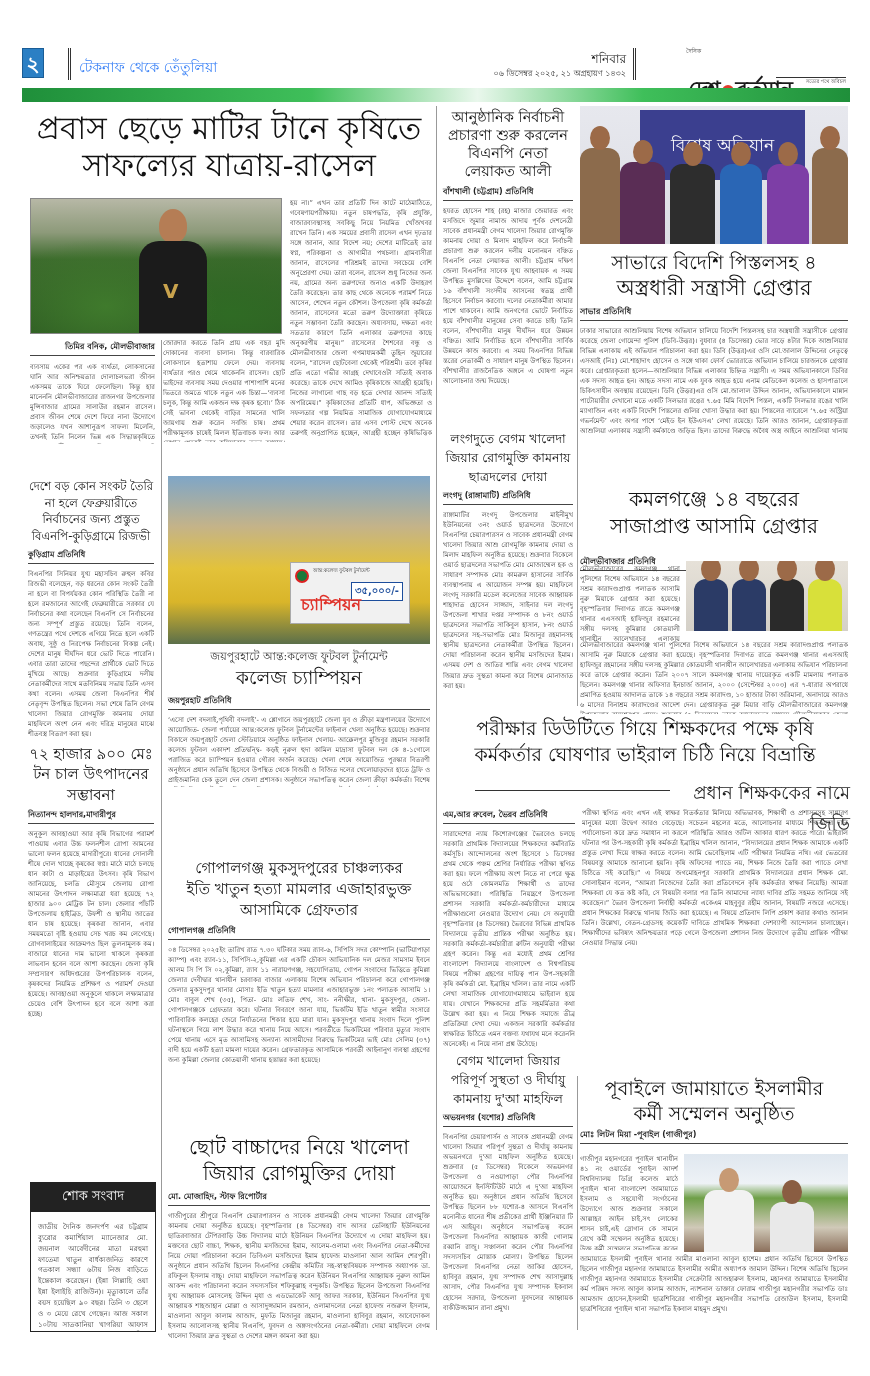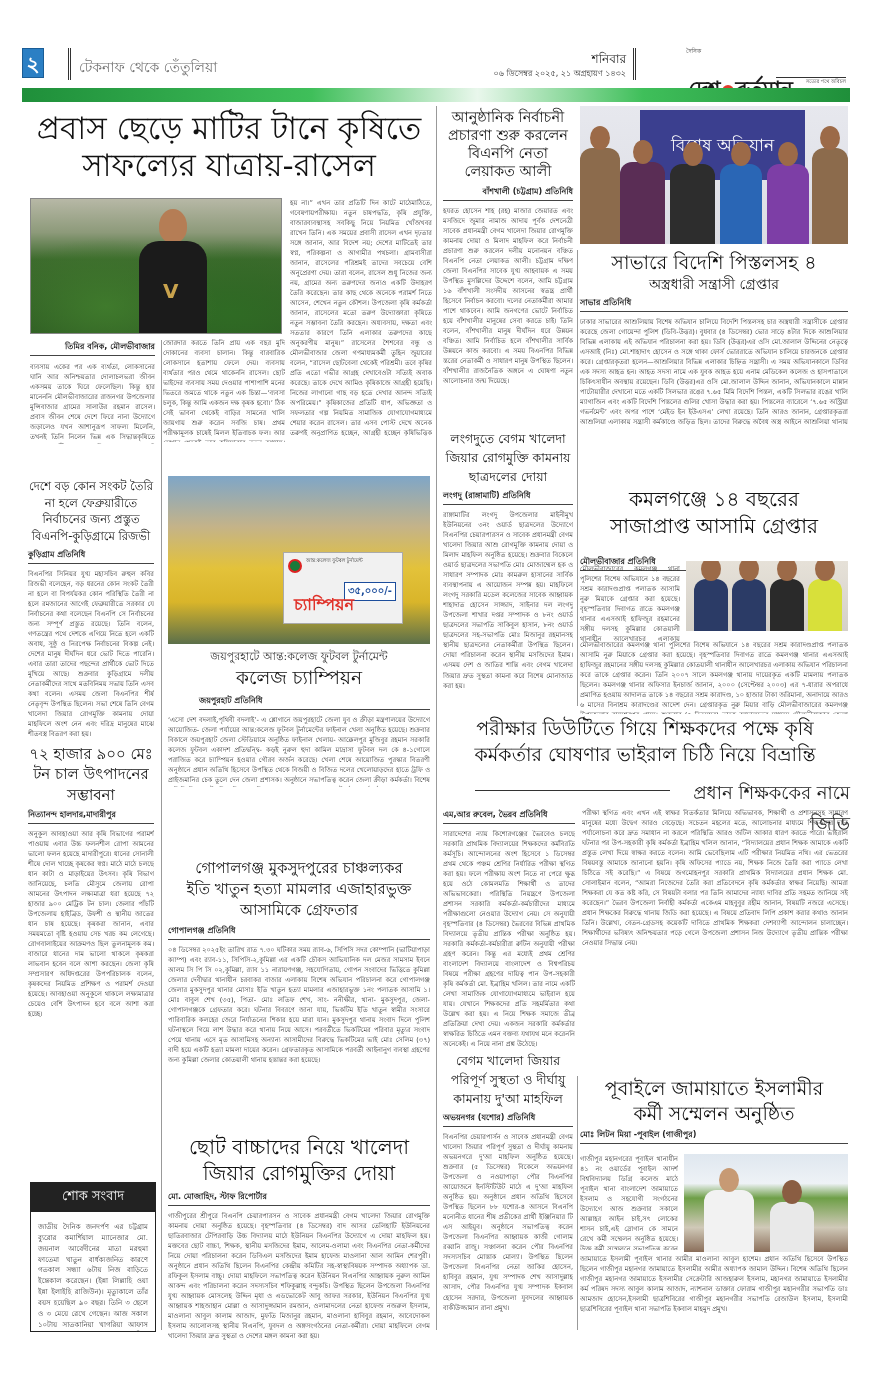--- a/index.html
+++ b/index.html
@@ -6,21 +6,21 @@
   html, body { width: 870px; height: 1376px; background: #ffffff; overflow: hidden; }
   body { font-family: "DejaVu Sans", sans-serif; color: #111; position: relative; }
 
   .page { position: absolute; left: 0; top: 0; width: 870px; height: 1376px; }
 
   
   .hdr { position: absolute; left: 22px; top: 46px; width: 826px; height: 40px; }
   .pgno { position: absolute; left: 0; top: 2px; width: 22px; height: 30px; background: #2b7fc4; color: #fff;
           font-size: 20px; font-weight: bold; text-align: center; line-height: 30px; border: 1px solid #1a5d96; }
   .vbar { position: absolute; top: 2px; width: 3px; height: 32px; border-left: 1px solid #333; border-right: 1px solid #333; }
-  .section-name { position: absolute; left: 57px; top: 10px; font-size: 14px; color: #737373; }
+  .section-name { position: absolute; left: 57px; top: 10px; font-size: 14px; color: #3b82f6; }
   .dayname { position: absolute; right: 222px; top: 4px; font-size: 12px; color: #222; }
   .datestr { position: absolute; right: 222px; top: 21px; font-size: 8px; color: #333; }
   .logo { position: absolute; right: 2px; top: 0px; width: 160px; height: 38px; }
   .logo .small { position: absolute; left: 0; top: 0; font-size: 6px; color: #555; }
   .logo .name { position: absolute; left: 2px; top: 6px; font-size: 22px; font-weight: bold; color: #1a1a1a; letter-spacing: -1px; font-family: "DejaVu Serif", serif; margin-top: 20px; }
   .logo .dot { display: inline-block; width: 12px; height: 12px; background: #e23b2c; border-radius: 50%; vertical-align: middle; margin: 0 2px; }
   .logo .tag { position: absolute; right: 0; top: 31px; font-size: 5px; color: #444; border-top: 1px solid #333; padding-left: 30px; }
   .greenbar { position: absolute; left: 22px; top: 88px; width: 828px; height: 14px;
               background: linear-gradient(90deg, #1f8f3a 0%, #3fbf5a 35%, #e9f7ec 55%, #3fbf5a 75%, #1f8f3a 100%); }
 
@@ -41,21 +41,21 @@
   .ph-man .head-c { position:absolute; left: 38px; top: 0; width: 28px; height: 34px; background:#b57d55; border-radius: 50% 50% 45% 45%; }
   .ph-man .torso { position:absolute; left: 18px; top: 32px; width: 68px; height: 110px; background:#1b1b1b; border-radius: 20px 20px 4px 4px; }
   .ph-man .logo-v { position:absolute; left: 42px; top: 70px; color:#c9a34d; font-size: 20px; font-weight:bold; }
 
   .ph-arrest { background: linear-gradient(180deg, #e7e8ee 0%, #dcdde4 100%); }
   .banner { position:absolute; left: 60px; top: 4px; width: 165px; height: 70px; background: #3b3f8f; color:#fff; font-size: 17px; text-align:center; line-height: 70px; }
   .person { position:absolute; bottom: 0; border-radius: 12px 12px 0 0; }
   .person .f { position:absolute; left: 50%; transform: translateX(-50%); top: -22px; width: 20px; height: 24px; background:#9c6a48; border-radius: 50%; }
 
   .ph-football { background: linear-gradient(180deg, #7fa6c7 0%, #c4b389 30%, #e3c23a 55%, #d9b52a 75%, #5b6f4a 100%); }
-  .cheque { position:absolute; right: 27px; bottom: 20px; width: 120px; height: 72px; background:#f1f1f1; border: 1px solid #aaa; }
+  .cheque { position:absolute; right: 20px; bottom: 20px; width: 120px; height: 62px; background:#f1f1f1; border: 1px solid #aaa; }
   .cheque .ttl { position:absolute; left: 10px; bottom: 4px; color: #e0322a; font-size: 16px; font-weight: bold; }
   .cheque .amt { position:absolute; right: 6px; bottom: 22px; color: #1c4d9c; font-size: 10px; font-weight:bold; border:1px solid #1c4d9c; padding: 0 3px; background:#fff; }
   .cheque .hd { position:absolute; left: 22px; top: 4px; font-size: 5px; color:#333; }
   .cheque .logo-c { position:absolute; left: 4px; top: 6px; width: 14px; height: 14px; border-radius:50%; background:#1a7a3a; border:2px solid #d22; }
 
   .ph-police { background: linear-gradient(180deg, #e6e1d8 0%, #d4d0c8 100%); }
   .ph-rally { background: linear-gradient(180deg, #dfe7ef 0%, #eef2f6 30%, #6e9f47 45%, #d0c9b8 75%, #8b6f5b 100%); }
 
   .obit { position:absolute; border: 1.5px solid #222; }
   .obit .ohd { background:#222; color:#fff; text-align:center; font-size: 13px; padding: 3px 0 5px; }
@@ -97,21 +97,21 @@
   </div>
   <div class="blk body" style="left:290px; top:198px; width:142px; height:238px; overflow:hidden;">হয় না।” এখন তার প্রতিটি দিন কাটে মাঠেমাঠিতে, গবেষণায়পরীক্ষায়। নতুন চাষপদ্ধতি, কৃষি প্রযুক্তি, বাজারব্যবস্থাসহ সবকিছু নিয়ে নিয়মিত খোঁজখবর রাখেন তিনি। এক সময়ের প্রবাসী রাসেল এখন দৃঢ়তার সঙ্গে জানান, আর বিদেশ নয়; দেশের মাটিতেই তার স্বপ্ন, পরিকল্পনা ও আগামীর পথচলা। গ্রামবাসীরা জানান, রাসেলের পরিশ্রমই তাদের সবচেয়ে বেশি অনুপ্রেরণা দেয়। তারা বলেন, রাসেল শুধু নিজের জন্য নয়, গ্রামের অন্য তরুণদের জন্যও একটি উদাহরণ তৈরি করেছেন। তার কাছ থেকে অনেকে পরামর্শ নিতে আসেন, শেখেন নতুন কৌশল। উপজেলা কৃষি কর্মকর্তা জানান, রাসেলের মতো তরুণ উদ্যোক্তারা কৃষিতে নতুন সম্ভাবনা তৈরি করছেন। অধ্যবসায়, দক্ষতা এবং সততার কারণে তিনি এলাকার তরুণদের কাছে অনুকরণীয় মানুষ।” রাসেলের শৈশবের বন্ধু ও মৌলভীবাজার জেলা গণমাধ্যমকর্মী তুহিন জুয়ারের বলেন, “রাসেল ছোটবেলা থেকেই পরিশ্রমী। তবে কৃষির প্রতি এতো গভীর আগ্রহ দেখাবেওটা সত্যিই অবাক করেছে। তাকে দেখে আমিও কৃষিকাজে আগ্রহী হয়েছি। নিজের লাগানো গাছ বড় হতে দেখার আনন্দ সত্যিই অপরিমেয়।” কৃষিকাজের প্রতিটি ধাপ, অভিজ্ঞতা ও সফলতার গল্প নিয়মিত সামাজিক যোগাযোগমাধ্যমে শেয়ার করেন রাসেল। তার এসব পোস্ট দেখে অনেক তরুণই অনুপ্রাণিত হচ্ছেন, আগ্রহী হচ্ছেন কৃষিভিত্তিক উদ্যোক্তা হতে। উদ্যোক্তা হিসেবে আরও দক্ষ ও সুসংগঠিত হতে প্রতিদিন নতুন জ্ঞান অর্জন করছেন তিনি। স্বপ্ন দেখছেন কৃষিনির্ভর টেকসই ভবিষ্যতের, যেখানে একজন নিবেদিতপ্রাণ কৃষক হিসেবে নিজের অবস্থান আরও শক্ত করতে চান। মাটির সঙ্গে মানুষের সম্পর্ক যুগ যুগ ধরে অবিচ্ছেদ্য। সেই সম্পর্ক থেকে শক্তি খুঁজে পেয়েছেন সাফল্যের রহমান রাসেল। একসময়ের প্রবাসী আজ হয়ে উঠেছেন গ্রামবাংলার উদীয়মান কৃষি উদ্যোক্তাদের সফলতা যিনি অনুপ্রাণিত করছেন আরও অসংখ্য তরুণকে।</div>
   <div class="blk" style="left:30px; top:340px; width:125px;text-align:right;">
     <div class="byline">তিমির বনিক, মৌলভীবাজার</div>
   </div>
   <div class="blk body" style="left:30px; top:362px; width:125px; height:82px; overflow:hidden;">ব্যবসায় একের পর এক ব্যর্থতা, লোকসানের ঘানি আর অনিশ্চয়তার দোলাচলভরা জীবন একসময় তাকে ঘিরে ফেলেছিল। কিন্তু হার মানেননি মৌলভীবাজারের রাজনগর উপজেলার মুন্সিবাজার গ্রামের সালাউর রহমান রাসেল। প্রবাস জীবন শেষে দেশে ফিরে নানা উদ্যোগে জড়ালেও যখন আশানুরূপ সাফল্য মিলেনি, তখনই তিনি নিলেন ভিন্ন এক সিদ্ধান্তকৃষিতে ফেরেন মাটির কাছে, কৃষির পথে। আর এই সিদ্ধান্তই বদলে দিল তার জীবনের গতিপথ। উপজেলার মুন্সিবাজার ইউনিয়নের বাসিন্দা রাসেল এই প্রবাস থেকে যুবক ২০১৯ সালে কাতার থেকে দেশে ফেরেন। দেশে ফিরে করোনা মহামারির কারণে আর বিদেশে যেতে পারেননি। জীবিকা ও অবস্থান</div>
   <div class="blk body" style="left:163px; top:338px; width:122px; height:104px; overflow:hidden;">জোরদার করতে তিনি প্রায় এক বছর মুদি দোকানের ব্যবসা চালান। কিন্তু বারবারিক লোকসানে হতাশায় ফেলে দেয়। ব্যবসায় ব্যর্থতার পরও থেমে থাকেননি রাসেল। ছোট ভাইদের ব্যবসায় সময় দেওয়ার পাশাপাশি মনের ভিতরে জমতে থাকে নতুন এক চিন্তা—‘ব্যবসা চলুক, কিন্তু আমি একজন দক্ষ কৃষক হবো।’ ঠিক সেই ভাবনা থেকেই বাড়ির সামনের খালি জায়গায় শুরু করেন সবজি চাষ। প্রথম পরীক্ষামূলক চাষেই মিলল ইতিবাচক ফল। আর সেখান থেকেই তার কৃষিযাত্রার নতুন অধ্যায়। রাসেল বলেন, “প্রবাসে ভালো আয় ছিল। দেশে এসে ব্যবসা করেও স্থিরতা পাইনি। তারপর কৃষির দিকে মন দিই। বুকে গোলাভরাই মাটিই আমার শক্তি, আমার ভবিষ্যৎ। তাই তরুণরা কৃষিকে পেশা হিসেবে নিক। এতে আত্মনির্ভর হওয়া যায়, ভুল</div>
 
   <div class="blk" style="left:443px; top:108px; width:130px;">
     <div class="head" style="font-size:14.5px; line-height:1.25;">আনুষ্ঠানিক নির্বাচনী প্রচারণা শুরু করলেন বিএনপি নেতা লেয়াকত আলী</div>
-    <div class="byline" style="margin-top:4px;text-align:right;">বাঁশখালী (চট্টগ্রাম) প্রতিনিধি</div>
+    <div class="byline" style="margin-top:4px;">বাঁশখালী (চট্টগ্রাম) প্রতিনিধি</div>
     <div class="body" style="height:262px; overflow:hidden;">হযরত হোসেন শাহ (রহ) মাজার জেয়ারত এবং মসজিদে জুমার নামাজ আদায় পূর্বক দেশনেত্রী সাবেক প্রধানমন্ত্রী বেগম খালেদা জিয়ার রোগমুক্তি কামনায় দোয়া ও মিলাদ মাহফিল করে নির্বাচনী প্রচারণা শুরু করলেন দলীয় মনোনয়ন বঞ্চিত বিএনপি নেতা লেয়াকত আলী। চট্টগ্রাম দক্ষিণ জেলা বিএনপির সাবেক যুগ্ম আহবায়ক এ সময় উপস্থিত মুসল্লিদের উদ্দেশে বলেন, আমি চট্টগ্রাম ১৬ বাঁশখালী সংসদীয় আসনের স্বতন্ত্র প্রার্থী হিসেবে নির্বাচন করবো। দলের নেতাকর্মীরা আমার পাশে থাকবেন। আমি জনগণের ভোটে নির্বাচিত হয়ে বাঁশখালীর মানুষের সেবা করতে চাই। তিনি বলেন, বাঁশখালীর মানুষ দীর্ঘদিন ধরে উন্নয়ন বঞ্চিত। আমি নির্বাচিত হলে বাঁশখালীর সার্বিক উন্নয়নে কাজ করবো। এ সময় বিএনপির বিভিন্ন স্তরের নেতাকর্মী ও সাধারণ মানুষ উপস্থিত ছিলেন। বাঁশখালীর রাজনৈতিক অঙ্গনে এ ঘোষণা নতুন আলোচনার জন্ম দিয়েছে।</div>
   </div>
 
   <div class="photo ph-arrest" style="left:580px; top:106px; width:268px; height:138px;">
     <div class="banner">বিশেষ অভিযান</div>
     <div class="person" style="left:0; width:40px; height:96px; background:#8c6b4c;">
         <div class="f"></div>
       </div>
     <div class="person" style="left:40px; width:45px; height:82px; background:#5a2d55;">
         <div class="f"></div>
@@ -124,21 +124,21 @@
       </div>
     <div class="person" style="left:187px; width:42px; height:80px; background:#7d3ea6;">
         <div class="f"></div>
       </div>
     <div class="person" style="left:232px; width:36px; height:96px; background:#8c6b4c;">
         <div class="f"></div>
       </div>
   </div>
   <div class="blk" style="left:580px; top:250px; width:268px;">
     <div class="head" style="font-size:19px; line-height:1.3;">সাভারে বিদেশি পিস্তলসহ ৪</div>
-    <div class="head" style="font-size:14px; line-height:1.3;">অস্ত্রধারী সন্ত্রাসী গ্রেপ্তার</div>
+    <div class="head" style="font-size:21px; line-height:1.3;">অস্ত্রধারী সন্ত্রাসী গ্রেপ্তার</div>
     <div class="byline" style="margin-top:3px;">সাভার প্রতিনিধি</div>
     <div class="body" style="height:110px; overflow:hidden;">ঢাকার সাভারের আশুলিয়ায় বিশেষ অভিযান চালিয়ে বিদেশি পিস্তলসহ চার অস্ত্রধারী সন্ত্রাসীকে গ্রেপ্তার করেছে জেলা গোয়েন্দা পুলিশ (ডিবি-উত্তর)। বুধবার (৪ ডিসেম্বর) ভোর সাড়ে ৪টার দিকে আশুলিয়ার বিভিন্ন এলাকায় এই অভিযান পরিচালনা করা হয়। ডিবি (উত্তর)এর ওসি মো.জালাল উদ্দিনের নেতৃত্বে এসআই (নিঃ) মো.শাহাদাৎ হোসেন ও সঙ্গে থাকা ফোর্স ভোররাতে অভিযান চালিয়ে চারজনকে গ্রেপ্তার করে। গ্রেপ্তারকৃতরা হলেন—আশুলিয়ার বিভিন্ন এলাকার চিহ্নিত সন্ত্রাসী। এ সময় অভিযানকালে ডিবির এক সদস্য আহত হন। আহত সদস্য নামে এক যুবক আহত হয়ে এনাম মেডিকেল কলেজ ও হাসপাতালে চিকিৎসাধীন অবস্থায় রয়েছেন। ডিবি (উত্তর)এর ওসি মো.জালাল উদ্দিন জানান, অভিযানকালে মান্নান পাটোয়ারীর দেখানো মতে একটি সিলভার রঙের ৭.৬৫ মিমি বিদেশি পিস্তল, একটি সিলভার রঙের খালি ম্যাগাজিন এবং একটি বিদেশি পিস্তলের গুলির খোসা উদ্ধার করা হয়। পিস্তলের ব্যারেলে ‘৭.৬৫ অস্ট্রিয়া গভর্নমেন্ট’ এবং অপর পাশে ‘মেইড ইন ইউএসএ’ লেখা রয়েছে। তিনি আরও জানান, গ্রেপ্তারকৃতরা আশুলিয়া এলাকায় সন্ত্রাসী কর্মকাণ্ডে জড়িত ছিল। তাদের বিরুদ্ধে অবৈধ অস্ত্র আইনে আশুলিয়া থানায় নিয়মিত মামলা দায়েরের প্রক্রিয়া চলছে।</div>
   </div>
 
   <div class="blk" style="left:28px; top:478px; width:126px;">
     <div class="head" style="font-size:11.5px; line-height:1.45;">দেশে বড় কোন সংকট তৈরি না হলে ফেব্রুয়ারীতে নির্বাচনের জন্য প্রস্তুত বিএনপি-কুড়িগ্রামে রিজভী</div>
     <div class="byline" style="margin-top:3px;">কুড়িগ্রাম প্রতিনিধি</div>
     <div class="body" style="height:190px; overflow:hidden;">বিএনপির সিনিয়র যুগ্ম মহাসচিব রুহুল কবির রিজভী বলেছেন, বড় ধরনের কোন সংকট তৈরী না হলে বা বিপর্যয়কর কোন পরিস্থিতি তৈরী না হলে রমজানের আগেই ফেব্রুয়ারীতে সরকার যে নির্বাচনের কথা বলেছেন বিএনপি সে নির্বাচনের জন্য সম্পূর্ণ প্রস্তুত রয়েছে। তিনি বলেন, গণতন্ত্রের পথে দেশকে এগিয়ে নিতে হলে একটি অবাধ, সুষ্ঠু ও নিরপেক্ষ নির্বাচনের বিকল্প নেই। দেশের মানুষ দীর্ঘদিন ধরে ভোট দিতে পারেনি। এবার তারা তাদের পছন্দের প্রার্থীকে ভোট দিতে মুখিয়ে আছে। শুক্রবার কুড়িগ্রামে দলীয় নেতাকর্মীদের সাথে মতবিনিময় সভায় তিনি এসব কথা বলেন। এসময় জেলা বিএনপির শীর্ষ নেতৃবৃন্দ উপস্থিত ছিলেন। সভা শেষে তিনি বেগম খালেদা জিয়ার রোগমুক্তি কামনায় দোয়া মাহফিলে অংশ নেন এবং দরিদ্র মানুষের মাঝে শীতবস্ত্র বিতরণ করা হয়।</div>
   </div>
 
@@ -146,21 +146,21 @@
     <div class="cheque">
       <div class="logo-c"></div>
       <div class="hd">আন্ত:কলেজ ফুটবল টুর্নামেন্ট</div>
       <div class="amt">৩৫,০০০/-</div>
       <div class="ttl">চ্যাম্পিয়ন</div>
     </div>
   </div>
   <div class="blk" style="left:168px; top:648px; width:262px; text-align:center; font-size:11px; color:#333;">জয়পুরহাটে আন্ত:কলেজ ফুটবল টুর্নামেন্ট</div>
   <div class="blk" style="left:168px; top:666px; width:262px;">
     <div class="head" style="font-size:18.5px; line-height:1.3;">কলেজ চ্যাম্পিয়ন</div>
-    <div class="byline" style="margin-top:4px;margin-left:31px;">জয়পুরহাট প্রতিনিধি</div>
+    <div class="byline" style="margin-top:4px;">জয়পুরহাট প্রতিনিধি</div>
     <div class="body" style="height:72px; overflow:hidden;">‘এসো দেশ বদলাই,পৃথিবী বদলাই’- এ শ্লোগানে জয়পুরহাটে জেলা যুব ও ক্রীড়া মন্ত্রণালয়ের উদ্যোগে আয়োজিত- জেলা পর্যায়ের আন্ত:কলেজ ফুটবল টুর্নামেন্টের ফাইনাল খেলা অনুষ্ঠিত হয়েছে। শুক্রবার বিকালে জয়পুরহাট জেলা স্টেডিয়ামে অনুষ্ঠিত ফাইনাল খেলায়- আক্কেলপুর মুজিবুর রহমান সরকারি কলেজ ফুটবল একাদশ প্রতিদ্বন্দ্বি- কড়ই নুরুল হুদা কামিল মাদ্রাসা ফুটবল দল কে ৪-১গোলে পরাজিত করে চ্যাম্পিয়ন হওয়ার গৌরব অর্জন করেছে। খেলা শেষে আয়োজিত পুরস্কার বিতরণী অনুষ্ঠানে প্রধান অতিথি হিসেবে উপস্থিত থেকে বিজয়ী ও বিজিত দলের খেলোয়াড়দের হাতে ট্রফি ও প্রাইজমানির চেক তুলে দেন জেলা প্রশাসক। অনুষ্ঠানে সভাপতিত্ব করেন জেলা ক্রীড়া কর্মকর্তা। বিশেষ অতিথি হিসেবে উপস্থিত ছিলেন পুলিশ সুপারসহ জেলা প্রশাসনের উর্ধ্বতন কর্মকর্তারা।</div>
   </div>
 
   <div class="blk" style="left:443px; top:430px; width:130px;">
     <div class="head" style="font-size:12.5px; line-height:1.5;">লংগদুতে বেগম খালেদা জিয়ার রোগমুক্তি কামনায় ছাত্রদলের দোয়া</div>
     <div class="byline" style="margin-top:3px;">লংগদু (রাঙ্গামাটি) প্রতিনিধি</div>
     <div class="body" style="height:215px; overflow:hidden;">রাঙ্গামাটির লংগদু উপজেলার মাইনীমুখ ইউনিয়নের ৩নং ওয়ার্ড ছাত্রদলের উদ্যোগে বিএনপির চেয়ারপারসন ও সাবেক প্রধানমন্ত্রী বেগম খালেদা জিয়ার আশু রোগমুক্তি কামনায় দোয়া ও মিলাদ মাহফিল অনুষ্ঠিত হয়েছে। শুক্রবার বিকেলে ওয়ার্ড ছাত্রদলের সভাপতি মোঃ মোজাম্মেল হক ও সাধারণ সম্পাদক মোঃ কামরুল হাসানের সার্বিক ব্যবস্থাপনায় এ আয়োজন সম্পন্ন হয়। মাহফিলে লংগদু সরকারি মডেল কলেজের সাবেক আহ্বায়ক শাহাদাত হোসেন সাজ্জাদ, সাইনার দল লংগদু উপজেলা শাখার দপ্তর সম্পাদক ও ৮নং ওয়ার্ড ছাত্রদলের সভাপতি সাকিবুল হাসান, ৮নং ওয়ার্ড ছাত্রদলের সহ-সভাপতি মোঃ মিজানুর রহমানসহ স্থানীয় ছাত্রদলের নেতাকর্মীরা উপস্থিত ছিলেন। দোয়া পরিচালনা করেন স্থানীয় মসজিদের ইমাম। এসময় দেশ ও জাতির শান্তি এবং বেগম খালেদা জিয়ার দ্রুত সুস্থতা কামনা করে বিশেষ মোনাজাত করা হয়।</div>
   </div>
 
   <div class="blk" style="left:580px; top:486px; width:268px;">

